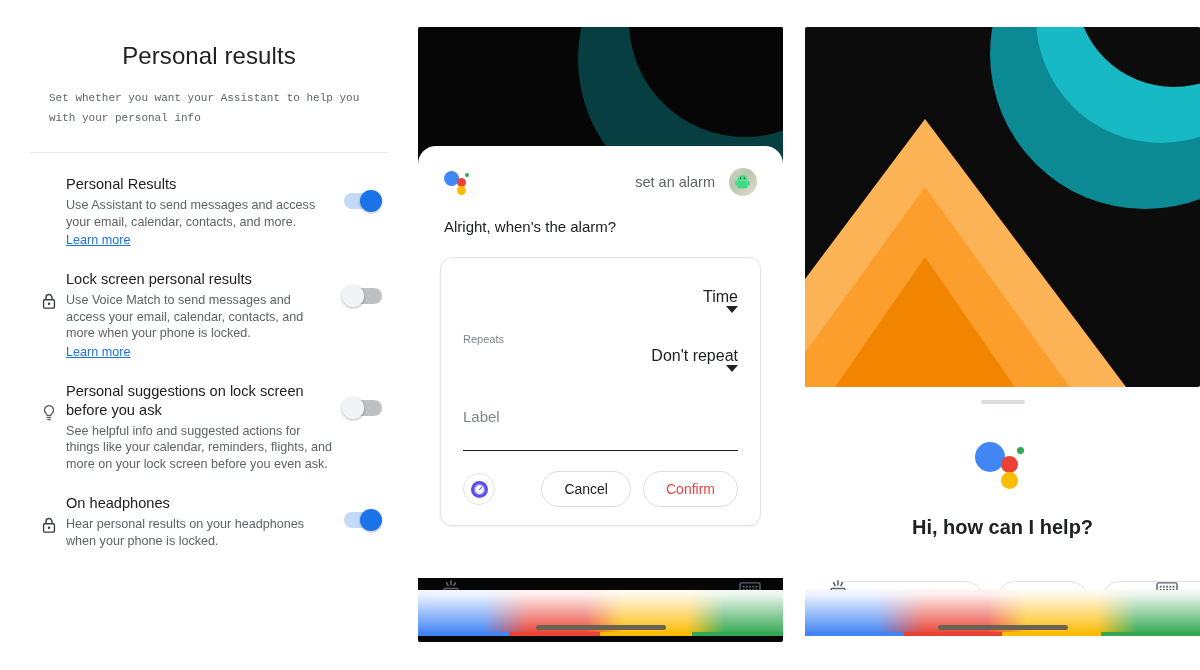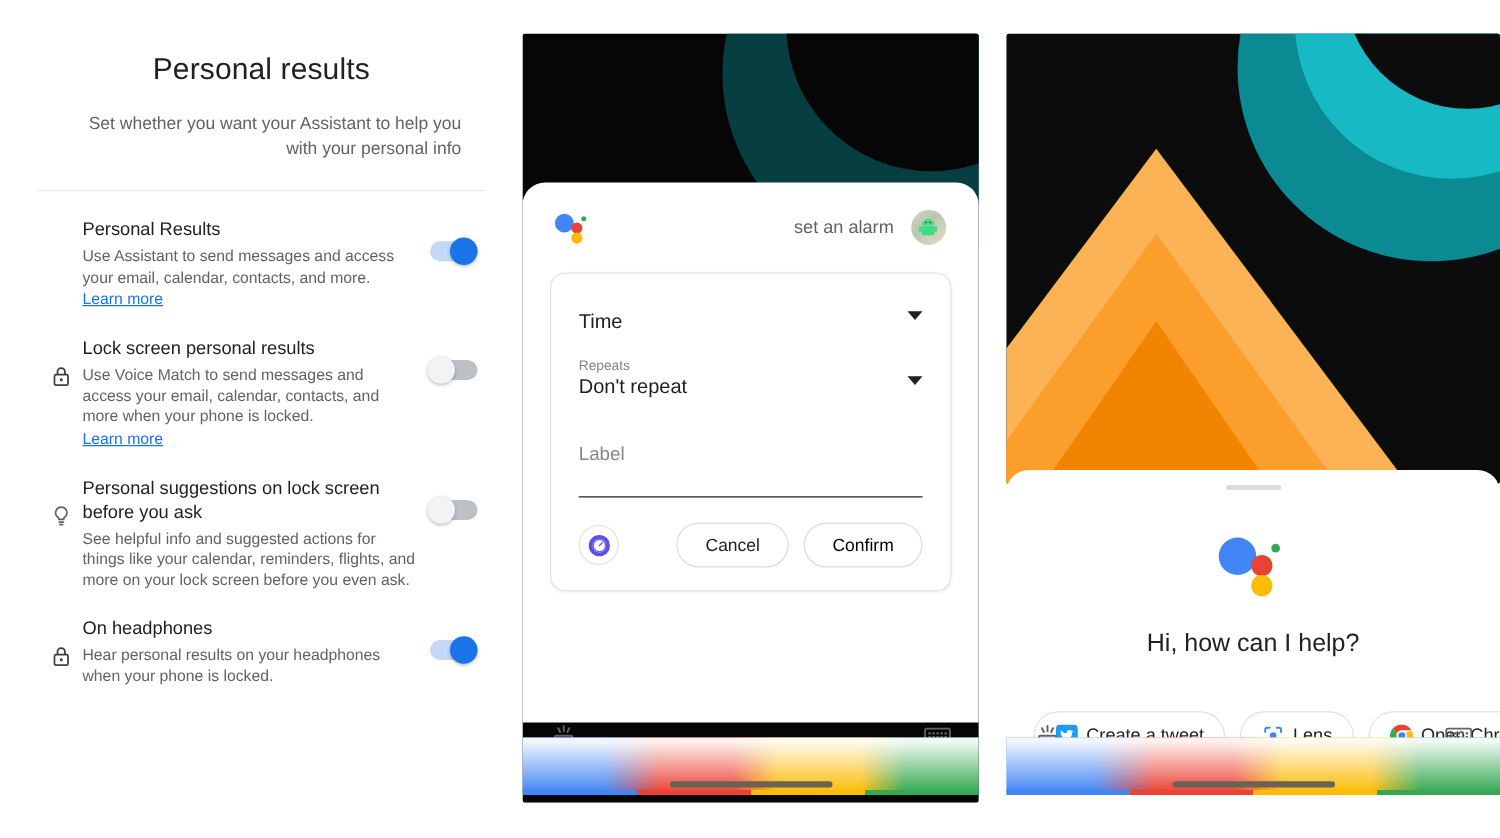--- a/index.html
+++ b/index.html
@@ -14,22 +14,22 @@
   
   .panel-settings {
     position: absolute; left: 0; top: 0; width: 418px; height: 670px;
     background: #ffffff; overflow: hidden;
   }
   .settings-title {
     text-align: center; font-size: 24px; color: #202124;
     margin-top: 42px; font-weight: 400; letter-spacing: .1px;
   }
   .settings-sub {
-    text-align: right; font-size: 14px; color: #5f6368;
-    line-height: 20px; margin: 18px auto 0; width: 320px;
+    text-align: left; font-size: 11px; color: #5f6368;
+    line-height: 20px; margin: 18px auto 0; width: 320px; font-family: Liberation Mono, monospace;
   }
   .settings-divider {
     height: 1px; background: #e8eaed; margin: 24px 30px 0;
   }
   .section-head {
     font-size: 14.5px; font-weight: bold; color: #202124;
     margin: 26px 0 0 50px;
   }
   .row {
     display: flex; align-items: flex-start;
@@ -93,22 +93,23 @@
   .avatar .bot { position:absolute; left:6px; top:5px; width:15px; height:18px; }
   .reply {
     font-size:15px; color:#202124; padding: 22px 26px 0 26px;
   }
   .card {
     margin: 22px 22px 0 22px; border:1px solid #e3e5e8;
     border-radius: 12px; background:#fff; padding: 20px 22px 18px 22px;
     box-shadow: 0 1px 2px rgba(60,64,67,.08);
   }
   .field-row {
-    display:flex; align-items:flex-start; justify-content:space-between;
+    display:flex; align-items:flex-end; justify-content:space-between;
     padding: 10px 0 6px 0;
+    flex-direction: column;
   }
   .field-main { font-size:16px; color:#202124; }
   .field-label-sm { font-size:11px; color:#80868b; margin-top:14px; }
   .caret { width:0; height:0; border-left:6px solid transparent; border-right:6px solid transparent;
            border-top:7px solid #202124; }
   .label-input {
     margin-top: 30px; border-bottom: 1.6px solid #202124; padding-bottom: 24px;
   }
   .label-input input {
     border:0; outline:0; width:100%; font-size:15px; color:#202124;
@@ -124,21 +125,21 @@
   }
   .clock-badge {
     width:17px; height:17px; border-radius:50%; background:#5c4ee5;
     display:flex; align-items:center; justify-content:center;
   }
   .btn {
     border-radius:18px; border:1px solid #dadce0; background:#fff;
     font-size:14px; padding: 9px 22px; font-family:"Liberation Sans", sans-serif;
     color:#202124; cursor:pointer;
   }
-  .btn.ghost { color:#000000; }
+  .btn.ghost { color:#ef4444; }
   .spacer { flex:1 1 auto; }
 
   .bottombar {
     position:absolute; left:0; right:0; bottom:28px; height:70px;
   }
   .bb-icons {
     position:absolute; left:0; right:0; top:0; height:34px;
     display:flex; align-items:center; justify-content:space-between;
     padding: 0 22px;
   }
@@ -302,20 +303,21 @@
             <path d="M4 12h16v10a2 2 0 01-2 2H6a2 2 0 01-2-2z" fill="#3ddc84"></path>
             <path d="M4 11a8 8 0 0116 0z" fill="#3ddc84"></path>
             <circle cx="9" cy="7.6" r="1" fill="#1b1b1b"></circle>
             <circle cx="15" cy="7.6" r="1" fill="#1b1b1b"></circle>
             <rect x="0.5" y="12" width="3" height="8" rx="1.5" fill="#3ddc84"></rect>
             <rect x="20.5" y="12" width="3" height="8" rx="1.5" fill="#3ddc84"></rect>
           </svg>
         </div>
       </div>
 
+      <div class="reply">Alright, when's the alarm?</div>
 
       <div class="card">
         <div class="field-row">
           <span class="field-main">Time</span>
           <span class="caret"></span>
         </div>
 
         <div class="field-label-sm">Repeats</div>
         <div class="field-row" style="padding-top:2px;">
           <span class="field-main">Don't repeat</span>
@@ -378,21 +380,21 @@
     <div class="wall" style="height:360px;">
       <div class="arc" style="width:310px;height:310px;right:-100px;top:-128px;background:#0b8a93;"></div>
       <div class="arc" style="width:250px;height:250px;right:-86px;top:-134px;background:#16b9c4;"></div>
       <div class="arc" style="width:196px;height:196px;right:-72px;top:-136px;background:#0c0c0c;"></div>
 
       <div class="tri" style="left:-105px;top:92px;border-width:0 225px 300px 225px;border-bottom-color:#fbb355;"></div>
       <div class="tri" style="left:-48px;top:160px;border-width:0 168px 232px 168px;border-bottom-color:#fb9e2b;"></div>
       <div class="tri" style="left:8px;top:230px;border-width:0 112px 162px 112px;border-bottom-color:#f28500;"></div>
     </div>
 
-    <div class="sheet" style="top:376px; bottom:0;">
+    <div class="sheet" style="top:388px; bottom:0;font-weight:bold;">
       <div class="grabber"></div>
 
       <div class="g-logo-lg">
         <i style="width:30px;height:30px;background:#4285f4;left:0;top:4px;"></i>
         <i style="width:17px;height:17px;background:#ea4335;left:26px;top:18px;"></i>
         <i style="width:17px;height:17px;background:#fbbc05;left:26px;top:34px;"></i>
         <i style="width:7px;height:7px;background:#34a853;left:42px;top:9px;"></i>
       </div>
 
       <div class="greeting">Hi, how can I help?</div>

